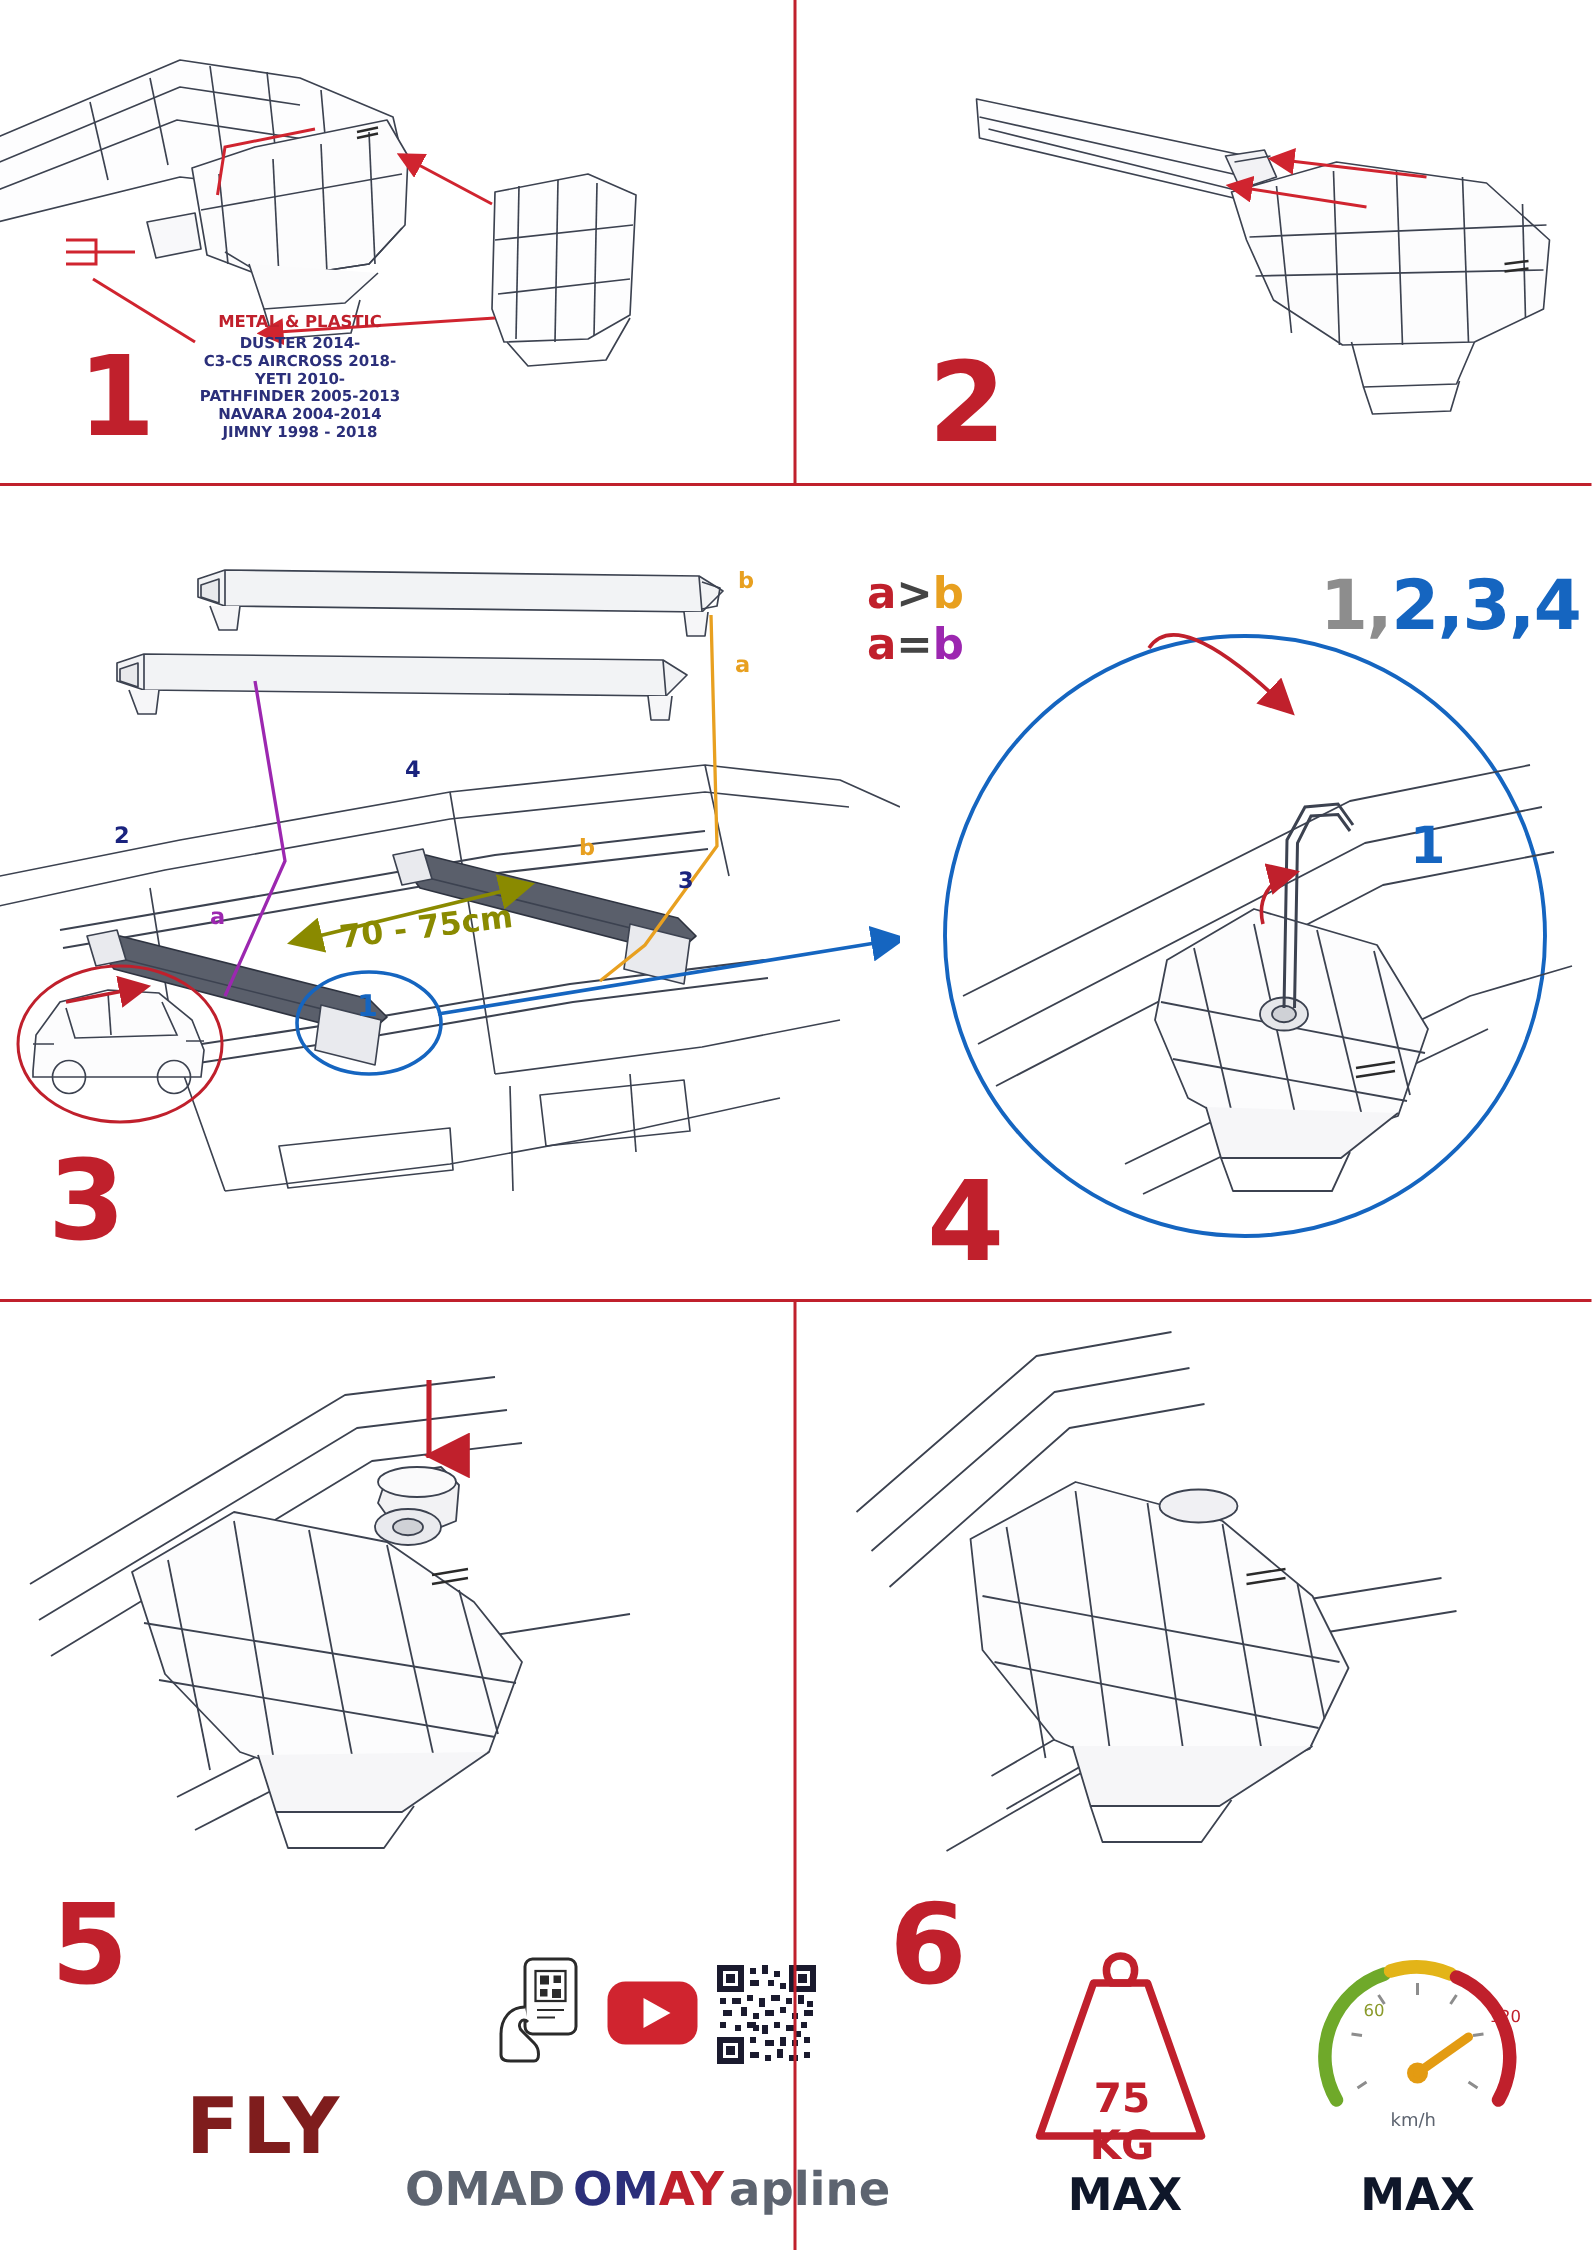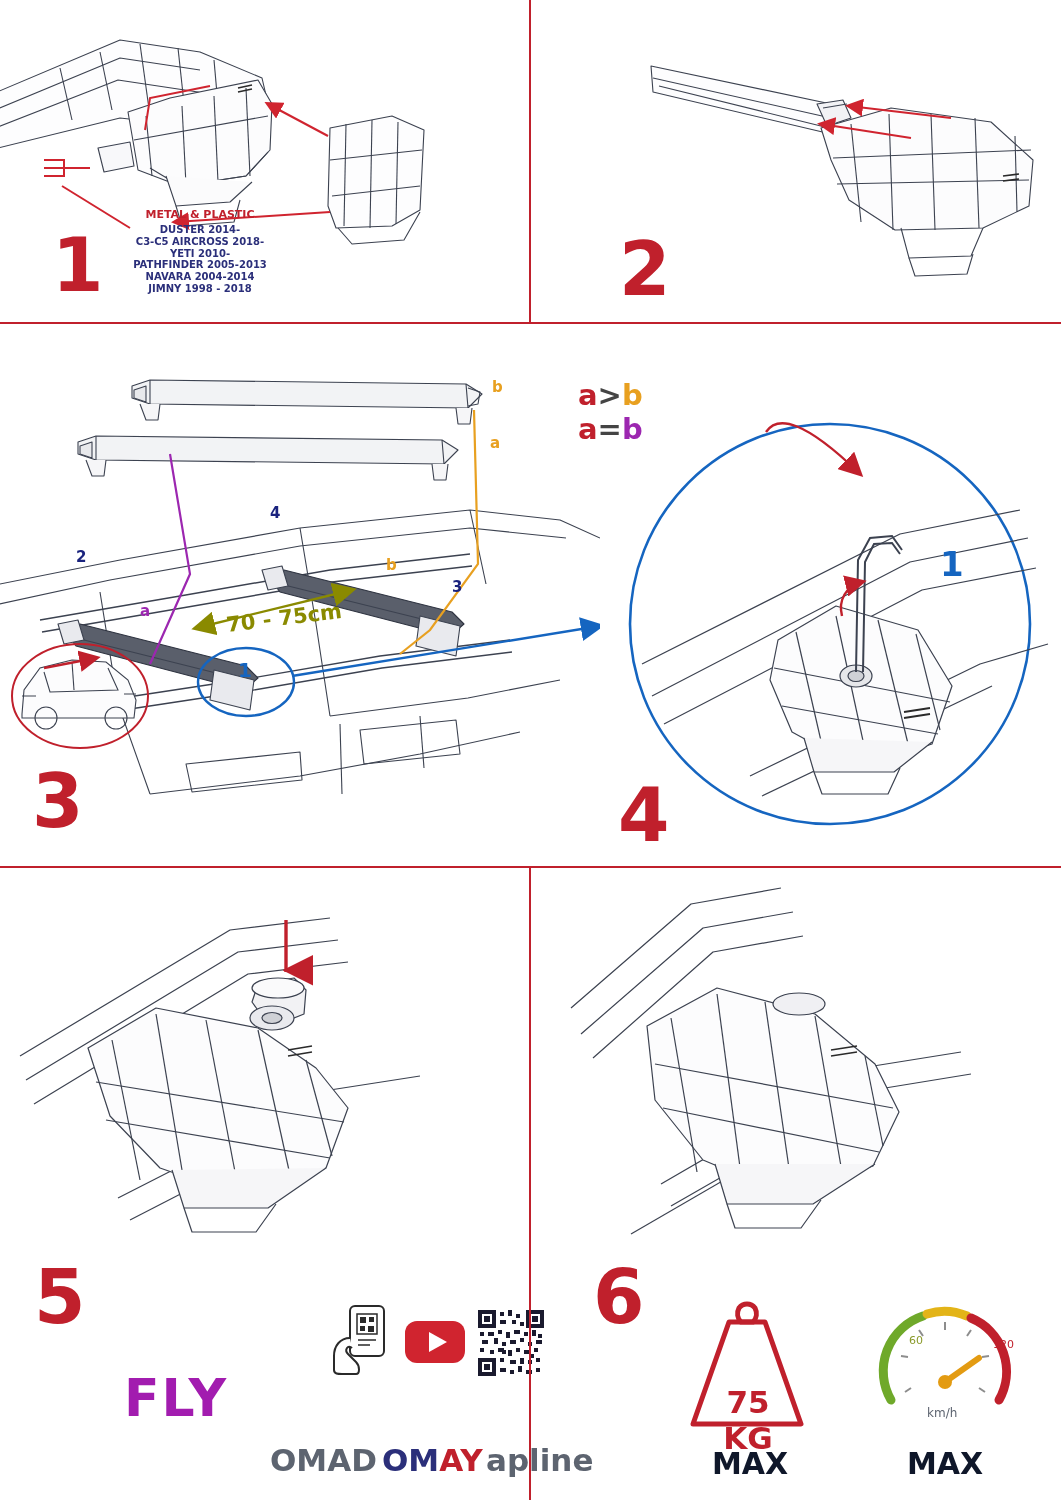--- a/index.html
+++ b/index.html
@@ -44,29 +44,29 @@
   .circ1{position:absolute;color:#1565c0;font-weight:700;font-size:20px;font-family:"DejaVu Sans",sans-serif;}
 
   .seq1234{position:absolute;font-family:"DejaVu Sans",sans-serif;font-weight:700;font-size:46px;letter-spacing:-1px;}
   .seq1234 .g{color:#8d8d8d;}
   .seq1234 .bl{color:#1565c0;}
   .big1{position:absolute;color:#1565c0;font-weight:700;font-size:34px;font-family:"DejaVu Sans",sans-serif;}
 
   
   .fly{
     position:absolute;font-family:"DejaVu Sans",sans-serif;font-weight:700;
-    font-size:52px;color:#a21caf;letter-spacing:2px;
+    font-size:52px;color:#7f1d1d;letter-spacing:2px;margin-top:20px;
   }
   .brand{position:absolute;font-family:"DejaVu Sans",sans-serif;font-size:31px;}
   .brand .dark{color:#2b2f7a;font-weight:700;}
   .brand .red{color:#c0202c;font-weight:700;}
   .brand .grey{color:#5d6470;font-weight:700;}
 
   .maxlabel{position:absolute;font-family:"DejaVu Sans",sans-serif;font-weight:700;font-size:30px;color:#0f172a;}
-  .kgtext{position:absolute;font-family:"DejaVu Sans",sans-serif;font-weight:700;font-size:31px;color:#c0202c;}
+  .kgtext{position:absolute;font-family:"DejaVu Sans",sans-serif;font-weight:700;font-size:27px;color:#c0202c;}
   .kmh{position:absolute;font-family:"DejaVu Sans",sans-serif;font-size:12px;color:#5d6470;}
   .gauge-num{position:absolute;font-family:"DejaVu Sans",sans-serif;font-size:11px;color:#8a9a2a;}
   .gauge-num2{position:absolute;font-family:"DejaVu Sans",sans-serif;font-size:11px;color:#c0202c;}
 </style>
 </head>
 <body>
 
 <div class="panel" style="left:0;top:0;width:530px;height:320px;">
   <svg width="530" height="320" viewBox="0 0 530 320">
     <g fill="none" stroke="#3c4250" stroke-width="1.1" stroke-linejoin="round">
@@ -321,20 +321,23 @@
     </g>
     <defs>
       <marker id="rot4" markerWidth="9" markerHeight="9" refX="7" refY="4.5" orient="auto">
         <path d="M0 0 L9 4.5 L0 9 Z" fill="#c0202c"></path>
       </marker>
       <marker id="arrUp4" markerWidth="10" markerHeight="10" refX="3" refY="5" orient="auto">
         <path d="M10 0 L0 5 L10 10 Z" fill="#c0202c"></path>
       </marker>
     </defs>
   </svg>
+  <div class="seq1234" style="left:280px;top:52px;">
+    <span class="g">1,</span><span class="bl">2,3,4</span>
+  </div>
   <div class="big1" style="left:340px;top:220px;">1</div>
   <div class="stepnum big" style="left:18px;top:454px;">4</div>
 </div>
 
 <div class="divider" style="top:866px;"></div>
 
 <div class="panel" style="left:0;top:868px;width:530px;height:632px;">
   <svg width="530" height="400" viewBox="0 0 530 400">
     <g fill="none" stroke="#3c4250" stroke-width="1.2" stroke-linejoin="round">
       <path d="M20 188 L230 62 L330 50"></path>

